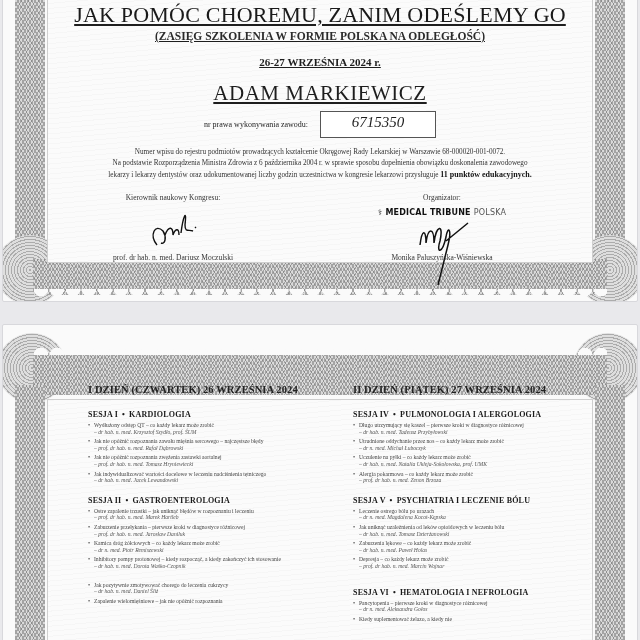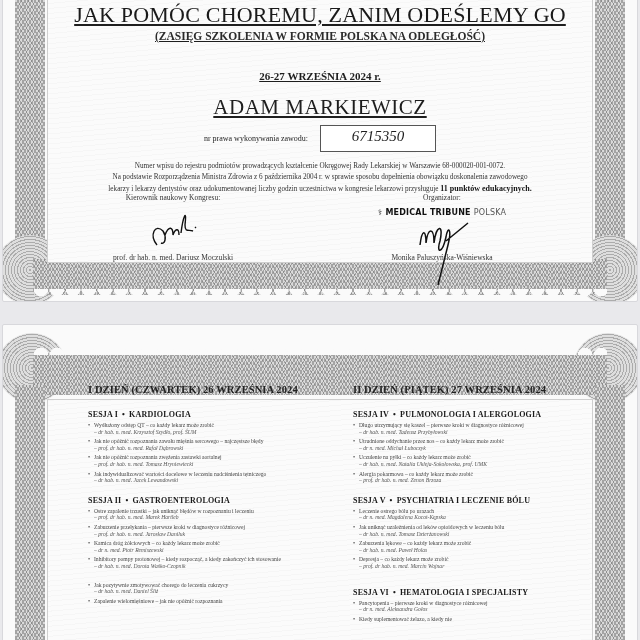--- a/index.html
+++ b/index.html
@@ -45,21 +45,21 @@
     position: absolute; background: #fbfbfb;
     background-image: repeating-linear-gradient(175deg, rgba(0,0,0,0.018) 0 1px, transparent 1px 5px);
     border: 1px solid #cfcfcf;
   }
   .card1 .inner { left: 44px; right: 44px; top: 0; height: 266px; }
   .card2 .inner { left: 44px; right: 44px; top: 74px; bottom: 0; }
 
   .center { text-align: center; text-decoration: underline; }
   .title { font-size: 22px; line-height: 21px; letter-spacing: .2px; margin-top: 6px; color: #1a1a1a; }
   .subtitle { font-size: 11.5px; font-weight: bold; margin-top: 5px; color: #2b2b2b; }
-  .dates { font-size: 11px; font-weight: bold; margin-top: 28px; }
+  .dates { font-size: 11px; font-weight: bold; margin-top: 14px; }
   .person { font-size: 21px; margin-top: 13px; letter-spacing: .5px; }
 
   .license { display: flex; justify-content: center; align-items: center; margin-top: 5px; }
   .license .lbl { font-size: 8px; margin-right: 12px; }
   .license .box {
     border: 1px solid #555; width: 116px; height: 27px; text-align: center;
     font-style: italic; font-size: 15px; line-height: 20px; background: #fff;
   }
   .legal { font-size: 7.2px; line-height: 11px; text-align: center; margin-top: 9px; color: #333; }
   .legal b { font-size: 8px; color: #111; }
@@ -196,18 +196,18 @@
 
     <div class="session" style="">
       <div class="shead"><span>SESJA V</span><span class="dot">•</span><span>PSYCHIATRIA I LECZENIE BÓLU</span></div>
       <div class="talk"><span>Leczenie ostrego bólu po urazach</span><span class="sp">– dr n. med. Magdalena Kocot-Kępska</span></div>
       <div class="talk"><span>Jak uniknąć uzależnienia od leków opioidowych w leczeniu bólu</span><span class="sp">– dr hab. n. med. Tomasz Dzierżanowski</span></div>
       <div class="talk"><span>Zaburzenia lękowe – co każdy lekarz może zrobić</span><span class="sp">– dr hab. n. med. Paweł Holas</span></div>
       <div class="talk"><span>Depresja – co każdy lekarz może zrobić</span><span class="sp">– prof. dr hab. n. med. Marcin Wojnar</span></div>
     </div>
 
     <div class="session" style="margin-top:18px">
-      <div class="shead"><span>SESJA VI</span><span class="dot">•</span><span>HEMATOLOGIA I SPECJALISTY</span></div>
+      <div class="shead"><span>SESJA VI</span><span class="dot">•</span><span>HEMATOLOGIA I NEFROLOGIA</span></div>
       <div class="talk"><span>Pancytopenia – pierwsze kroki w diagnostyce różnicowej</span><span class="sp">– dr n. med. Aleksandra Gołos</span></div>
       <div class="talk"><span>Kiedy suplementować żelazo, a kiedy nie</span><span class="sp"></span></div>
     </div>
   </div>
 </div>
 
 </body></html>

